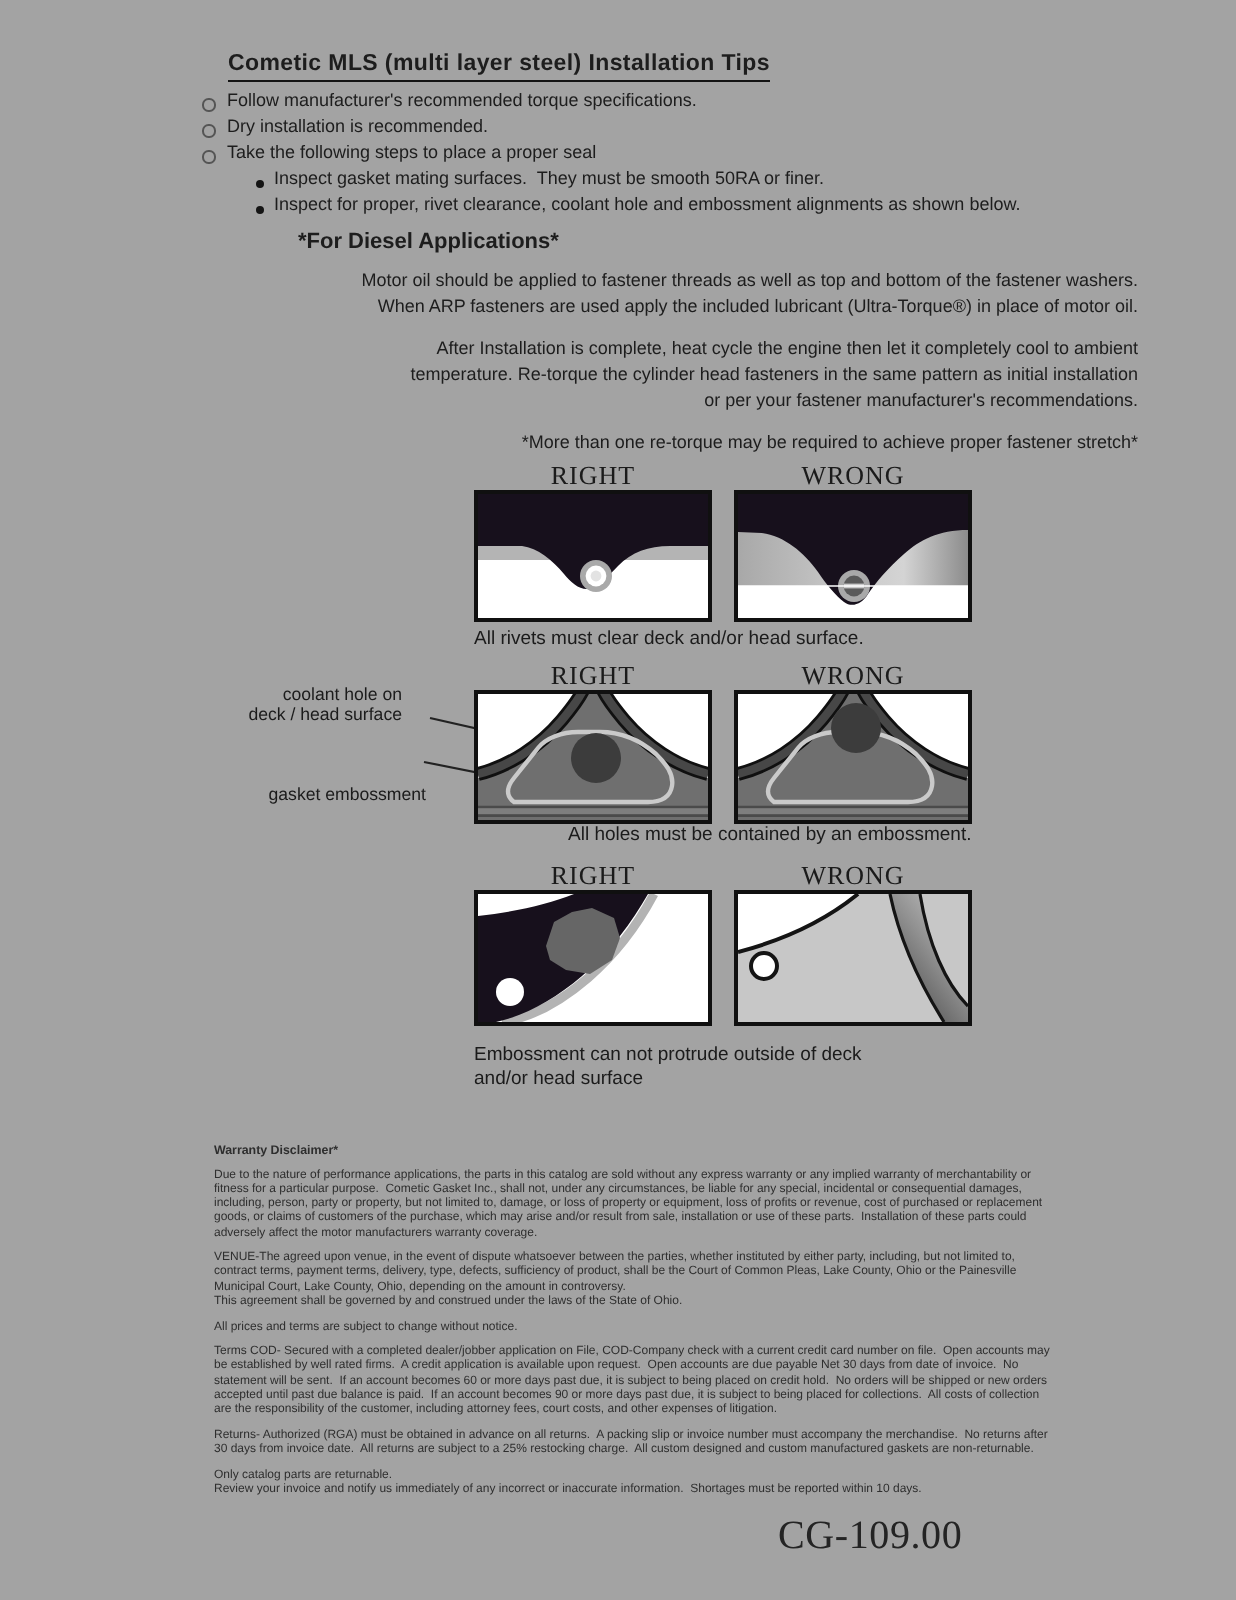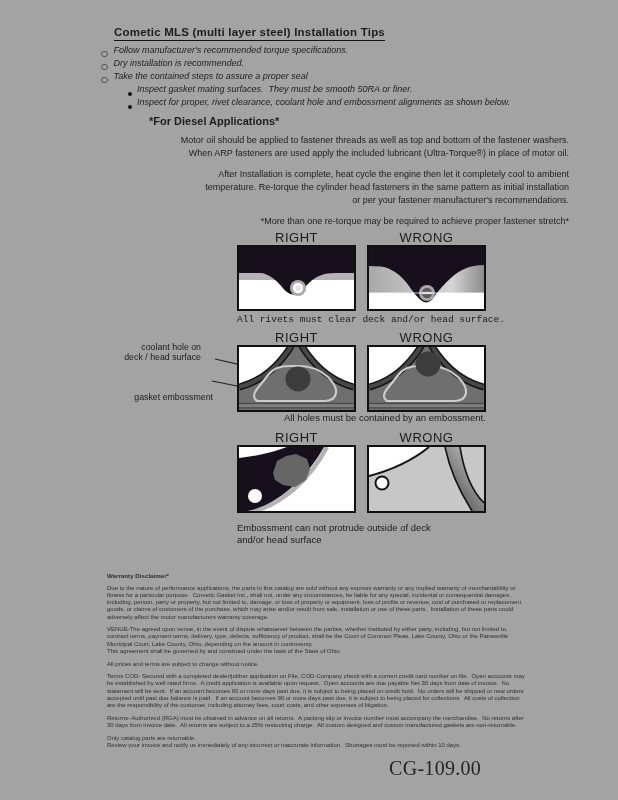--- a/index.html
+++ b/index.html
@@ -9,38 +9,38 @@
   }
   .pre{white-space:pre-wrap;}
 
   
   .title{
     position:absolute;left:114px;top:26px;
     font-size:11.5px;font-weight:bold;letter-spacing:.2px;
     border-bottom:1.6px solid #141414;padding-bottom:2px;
   }
   .bullets{position:absolute;left:101px;top:44px;font-size:9px;line-height:13px;}
-  .b-row{display:flex;align-items:flex-end;font-style:italic;}
+  .b-row{display:flex;align-items:center;}
   .b-marker{
     width:4.5px;height:4.5px;border:1px solid #555;border-radius:50%;
     margin:3.5px 6px 0 0;flex:0 0 auto;
   }
   .sub{margin-left:27px;}
   .sb-marker{
     width:4px;height:4px;background:#141414;border-radius:50%;
     margin:4.5px 5px 0 0;flex:0 0 auto;
   }
   .diesel{position:absolute;left:114px;top:115px;width:420px;font-size:9px;line-height:13px;margin-left:35px;}
   .diesel-heading{font-size:11px;font-weight:bold;margin-bottom:6px;}
   .para{margin-bottom:8px;text-align:right;}
 
   
   .fig-label{
     position:absolute;width:119px;text-align:center;
-    font-size:13px;letter-spacing:.5px;color:#1b1b1b;
+    font-size:13px;letter-spacing:.5px;color:#1b1b1b;font-family:Liberation Serif, serif;
   }
   .panel{
     position:absolute;width:119px;border:2px solid #101010;box-sizing:border-box;background:#fff;
   }
   .panel svg{display:block;}
   .fig-caption{
     position:absolute;left:237px;font-size:9.5px;color:#1b1b1b;line-height:11.5px;
   }
   .annot{
     position:absolute;text-align:right;font-size:8.8px;line-height:10px;color:#1b1b1b;
@@ -71,21 +71,21 @@
     <div class="b-row">
       <span class="b-marker"></span>
       <span class="pre">Follow manufacturer's recommended torque specifications.</span>
     </div>
     <div class="b-row">
       <span class="b-marker"></span>
       <span class="pre">Dry installation is recommended.</span>
     </div>
     <div class="b-row">
       <span class="b-marker"></span>
-      <span class="pre">Take the contained steps to assure a proper seal</span>
+      <span class="pre">Take the following steps to place a proper seal</span>
     </div>
     <div class="b-row sub">
       <span class="sb-marker"></span>
       <span class="pre">Inspect gasket mating surfaces.  They must be smooth 50RA or finer.</span>
     </div>
     <div class="b-row sub">
       <span class="sb-marker"></span>
       <span class="pre">Inspect for proper, rivet clearance, coolant hole and embossment alignments as shown below.</span>
     </div>
   </div>
@@ -132,21 +132,21 @@
       <rect x="0" y="18" width="115" height="28" fill="url(#grad-w1)"></rect>
       <rect x="0" y="46" width="115" height="16" fill="#ffffff"></rect>
       <path d="M0,0 H115 V18 C100,18 91,23 83,30 C75,37 69,44 65,50 C62,55 57,57 53,54 C49,51 44,45 40,39 C33,29 23,21 12,19.5 L0,19 Z" fill="#17101c"></path>
       <circle cx="58" cy="46" r="8" fill="#a9a9a9"></circle>
       <circle cx="58" cy="46" r="5.2" fill="#5a5a5a"></circle>
       <rect x="53" y="44.8" width="10" height="2.4" fill="#c9c9c9"></rect>
       <line x1="0" y1="46" x2="115" y2="46" stroke="#ffffff" stroke-width="0.8"></line>
     </svg>
   </div>
 
-  <div class="fig-caption" style="top:314px;font-family:Liberation Mono, monospace;">All rivets must clear deck and/or head surface.</div>
+  <div class="fig-caption" style="top:314px;">All rivets must clear deck and/or head surface.</div>
 
   <div class="fig-label" style="left:237px;top:330px;">RIGHT</div>
   <div class="fig-label" style="left:367px;top:330px;">WRONG</div>
 
   <div class="annot" style="left:100px;top:342px;width:101px;">
     <div>coolant hole on</div>
     <div>deck / head surface</div>
   </div>
   <div class="annot" style="left:112px;top:376px;width:101px;margin-top:16px;">
     <div>gasket embossment</div>

